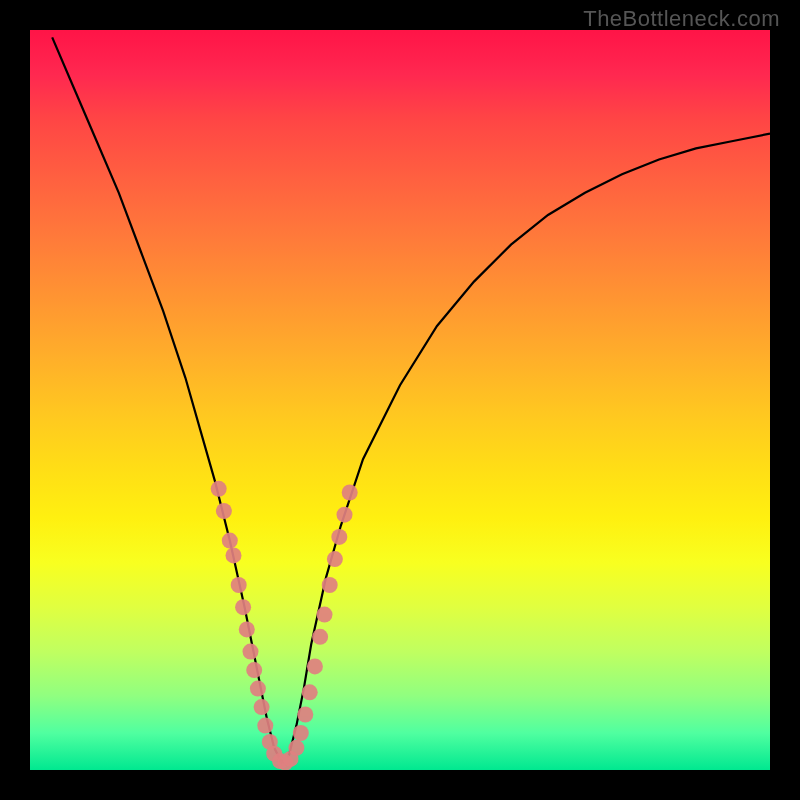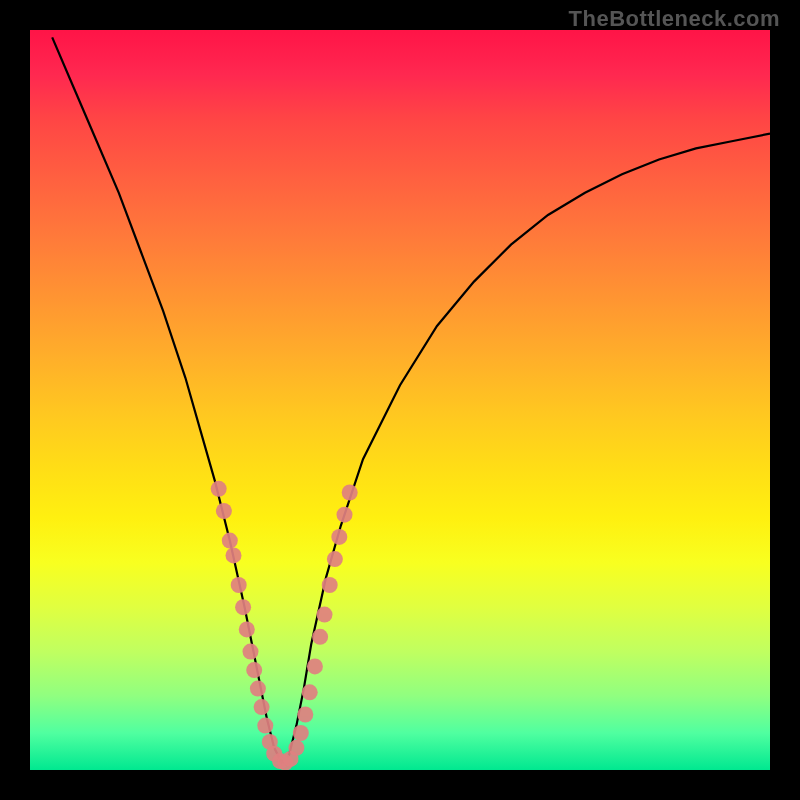--- a/index.html
+++ b/index.html
@@ -9,21 +9,21 @@
       background: #000;
       position: relative;
       font-family: Arial, sans-serif;
     }
     .watermark {
       position: absolute;
       top: 6px;
       right: 20px;
       color: #555;
       font-size: 22px;
-      font-weight: 700;
+      font-weight: 400;
       letter-spacing: 0.5px;
       z-index: 10;
     }
     .plot-area {
       position: absolute;
       top: 30px;
       left: 30px;
       width: 740px;
       height: 740px;
       overflow: hidden;

